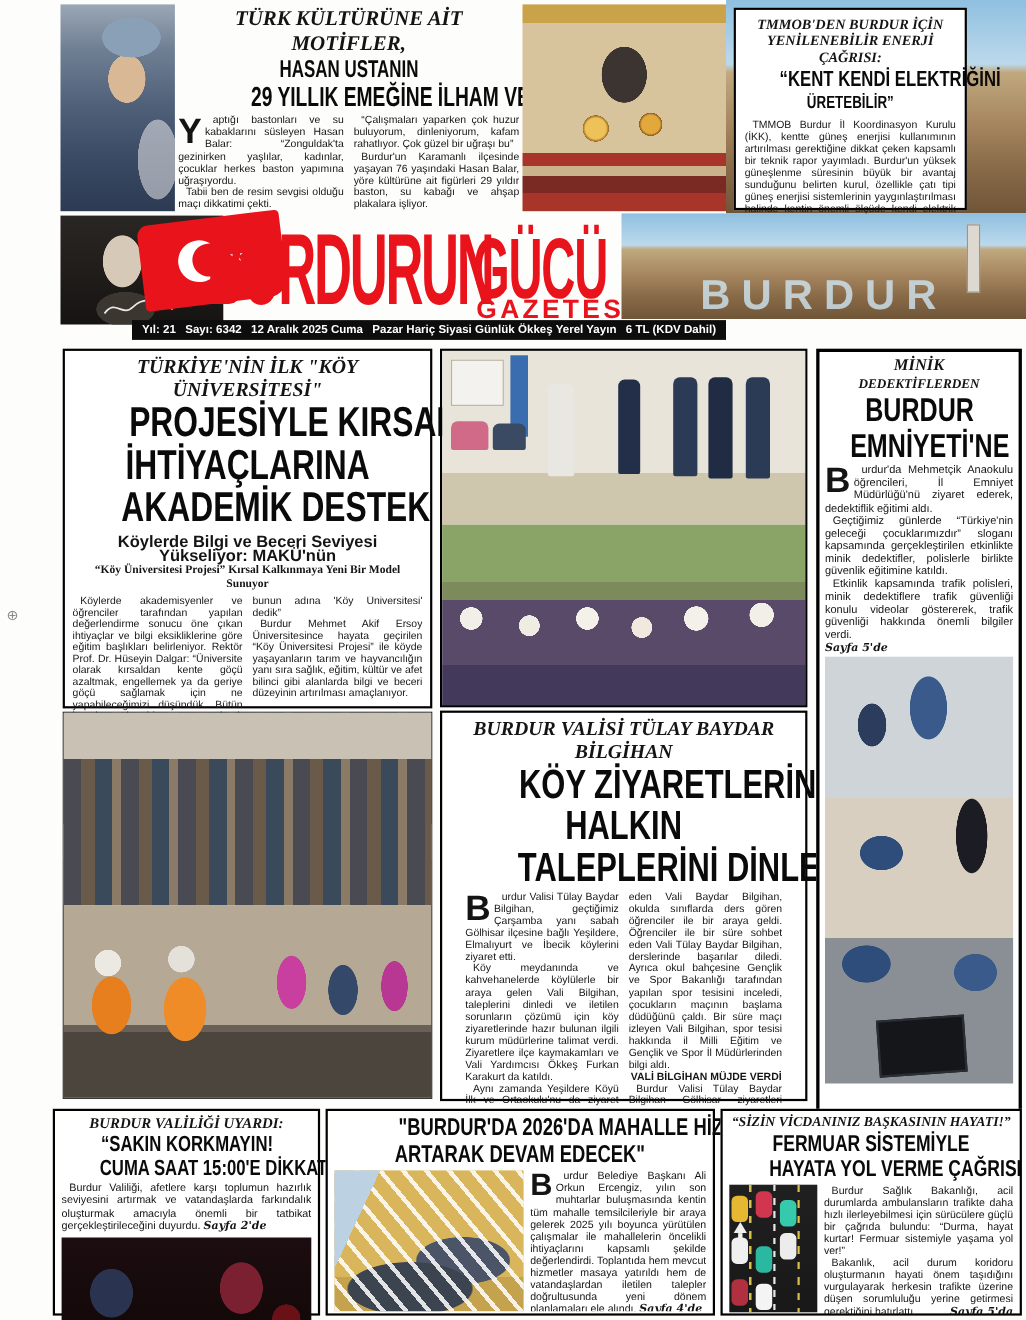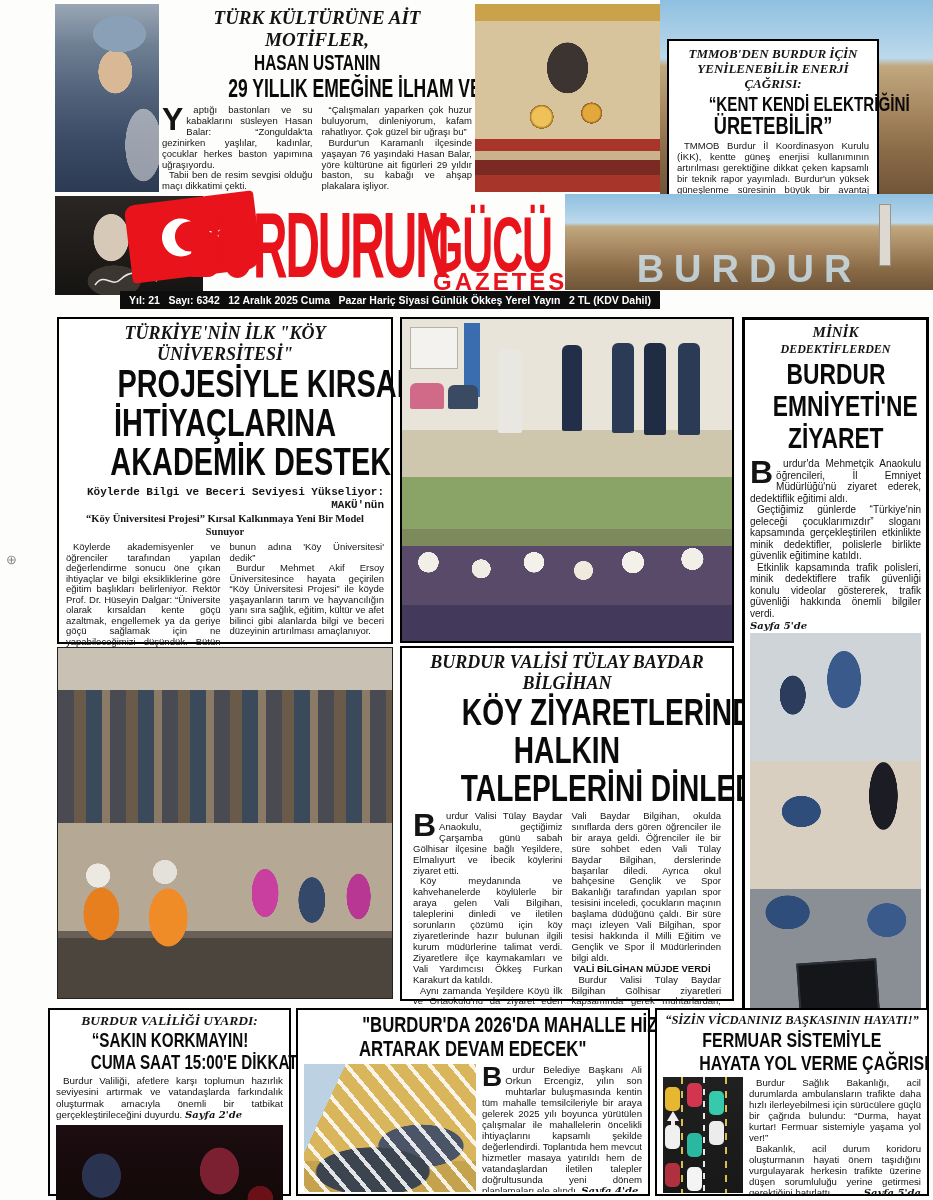--- a/index.html
+++ b/index.html
@@ -137,27 +137,27 @@
       <p><span>Burdur'un Karamanlı ilçesinde yaşayan 76 yaşındaki Hasan Balar, yöre kültürüne ait figürleri 29 yıldır baston, su kabağı ve ahşap plakalara işliyor.</span>
          </p>
     </div>
   </div>
 
   <div class="ph" id="ph-gourds" style="left:475px;top:4px;width:185px;height:188px;"></div>
 
   <div class="ph city" style="left:660px;top:0;width:273px;height:194px;">
     <div class="wm" style="font-size:30px;line-height:30px;letter-spacing:8px;">BURDUR</div>
   </div>
-  <div class="abs box" style="left:667px;top:7px;width:212px;height:184px;padding:5px 8px;margin-top:32px;">
+  <div class="abs box" style="left:667px;top:7px;width:212px;height:184px;padding:5px 8px;">
     <div class="kick" style="font-size:13px;line-height:15px;">TMMOB'DEN BURDUR İÇİN</div>
     <div class="kick" style="font-size:13px;line-height:15px;">YENİLENEBİLİR ENERJİ ÇAĞRISI:</div>
     <div class="hl" style="font-size:20px;line-height:22px;margin-top:2px;">
       <span class="sq">“KENT KENDİ ELEKTRİĞİNİ</span>
     </div>
-    <div class="hl" style="font-size:24px;line-height:22px;margin-bottom:3px;">
+    <div class="hl" style="font-size:16px;line-height:22px;margin-bottom:3px;">
       <span class="sq">ÜRETEBİLİR”</span>
     </div>
     <div class="bt" style="font-size:9.5px;line-height:11px;height:102px;">
       <p>TMMOB Burdur İl Koordinasyon Kurulu (İKK), kentte güneş enerjisi kullanımının artırılması gerektiğine dikkat çeken kapsamlı bir teknik rapor yayımladı. Burdur'un yüksek güneşlenme süresinin büyük bir avantaj sunduğunu belirten kurul, özellikle çatı tipi güneş enerjisi sistemlerinin yaygınlaştırılması halinde kentin önemli ölçüde kendi elektrik ihtiyacını karşılayabileceğini vurguladı.</p>
     </div>
     <span class="pn pn-r">Sayfa 4'de</span>
   </div>
 
   <div class="ph" id="ph-ataturk" style="left:55px;top:196px;width:148px;height:99px;">
     <svg width="70" height="26" style="position:absolute;left:36px;bottom:2px;">
@@ -174,35 +174,35 @@
   <div class="abs mast-red" id="t3" style="left:433px;top:268px;">GAZETESİ</div>
   <div class="ph city" style="left:565px;top:194px;width:368px;height:96px;">
     <div style="position:absolute;right:42px;top:10px;width:10px;height:60px;background:#ded9d0;border:1px solid #9a948a;"></div>
     <div class="wm">BURDUR</div>
   </div>
   <div class="abs" id="infobar" style="left:120px;top:291px;width:540px;height:18px;">
     <span>Yıl: 21</span>
     <span>Sayı: 6342</span>
     <span>12 Aralık  2025 Cuma</span>
     <span>Pazar Hariç Siyasi Günlük Ökkeş Yerel Yayın</span>
-    <span>2 TL (KDV Dahil)</span>
+    <span>6 TL (KDV Dahil)</span>
   </div>
 
   <div class="abs box" style="left:57px;top:317px;width:336px;height:327px;padding:4px 7px;">
     <div class="kick" style="font-size:18px;line-height:21px;">TÜRKİYE'NİN İLK "KÖY ÜNİVERSİTESİ"</div>
     <div class="hl" style="font-size:38px;line-height:39px;">
       <span class="sq">PROJESİYLE KIRSALIN</span>
     </div>
     <div class="hl" style="font-size:38px;line-height:39px;">
       <span class="sq">İHTİYAÇLARINA</span>
     </div>
     <div class="hl" style="font-size:38px;line-height:39px;margin-bottom:4px;">
       <span class="sq">AKADEMİK DESTEK</span>
     </div>
-    <div style="font-family:Liberation Mono, monospace;font-weight:bold;font-size:11px;line-height:13px;text-align:right;">Köylerde Bilgi ve Beceri Seviyesi Yükseliyor: MAKÜ'nün</div>
+    <div style="font-family:Liberation Sans, sans-serif;font-weight:bold;font-size:15px;line-height:13px;text-align:center;">Köylerde Bilgi ve Beceri Seviyesi Yükseliyor: MAKÜ'nün</div>
     <div style="font-family:'Liberation Serif',serif;font-weight:bold;font-size:10.5px;line-height:13px;text-align:center;margin-bottom:4px;">“Köy Üniversitesi Projesi” Kırsal Kalkınmaya Yeni Bir Model Sunuyor</div>
     <div class="bt cols2" style="font-size:9.5px;line-height:10.5px;height:138px;">
       <p>Köylerde akademisyenler ve öğrenciler tarafından yapılan değerlendirme sonucu öne çıkan ihtiyaçlar ve bilgi eksikliklerine göre eğitim başlıkları belirleniyor. Rektör Prof. Dr. Hüseyin Dalgar: “Üniversite olarak kırsaldan kente göçü azaltmak, engellemek ya da geriye göçü sağlamak için ne yapabileceğimizi düşündük. Bütün hocalarımızla bir araya gelerek kapsamlı bir proje hazırladık ve bunun adına 'Köy Üniversitesi' dedik”</p>
       <p><span>Burdur Mehmet Akif Ersoy Üniversitesince hayata geçirilen “Köy Üniversitesi Projesi” ile köyde yaşayanların tarım ve hayvancılığın yanı sıra sağlık, eğitim, kültür ve afet bilinci gibi alanlarda bilgi ve beceri düzeyinin artırılması amaçlanıyor.</span>
          </p>
     </div>
   </div>
 
   <div class="abs" style="left:57px;top:647px;width:336px;height:352px;border:1px solid #222;box-sizing:border-box;">
     <div class="ph" id="ph-krsl1" style="left:0;top:0;width:334px;height:175px;"></div>
@@ -217,52 +217,49 @@
       <div class="fig" style="left:160px;top:26px;width:20px;height:86px;background:#232f48;"></div>
       <div class="fig" style="left:210px;top:24px;width:22px;height:90px;background:#2b3a55;"></div>
       <div class="fig" style="left:242px;top:24px;width:22px;height:92px;background:#1f2c44;"></div>
       <div class="fig" style="left:276px;top:24px;width:22px;height:92px;background:#2b3a55;"></div>
       <div class="fig" style="left:8px;top:64px;width:34px;height:26px;background:#d06a88;"></div>
       <div class="fig" style="left:46px;top:66px;width:30px;height:24px;background:#3a4a62;"></div>
     </div>
     <div class="ph" id="ph-women" style="left:0;top:158px;width:330px;height:164px;"></div>
   </div>
 
-  <div class="abs box" style="left:400px;top:646px;width:334px;height:355px;padding:4px 11px;">
+  <div class="abs box" style="left:400px;top:646px;width:334px;height:355px;padding:4px 21px;">
     <div class="kick" style="font-size:18px;line-height:21px;">BURDUR VALİSİ TÜLAY BAYDAR BİLGİHAN</div>
     <div class="hl" style="font-size:37px;line-height:38px;">
       <span class="sq">KÖY ZİYARETLERİNDE</span>
     </div>
     <div class="hl" style="font-size:37px;line-height:38px;">
       <span class="sq">HALKIN</span>
     </div>
     <div class="hl" style="font-size:37px;line-height:38px;margin-bottom:3px;">
       <span class="sq">TALEPLERİNİ DİNLEDİ</span>
     </div>
     <div class="bt cols2" style="font-size:9.5px;line-height:10.9px;height:200px;">
-      <p><span class="dc">B</span><span>urdur Valisi Tülay Baydar Anaokulu, geçtiğimiz Çarşamba günü sabah Gölhisar ilçesine bağlı Yeşildere, Elmalıyurt ve İbecik köylerini ziyaret etti.</span></p>
+      <p><span class="dc">B</span><span>urdur Valisi Tülay Baydar Bilgihan, geçtiğimiz Çarşamba yanı sabah Gölhisar ilçesine bağlı Yeşildere, Elmalıyurt ve İbecik köylerini ziyaret etti.</span></p>
       <p>Köy meydanında ve kahvehanelerde köylülerle bir araya gelen Vali Bilgihan, taleplerini dinledi ve iletilen sorunların çözümü için köy ziyaretlerinde hazır bulunan ilgili kurum müdürlerine talimat verdi. Ziyaretlere ilçe kaymakamları ve Vali Yardımcısı Ökkeş Furkan Karakurt da katıldı.</p>
       <p>Aynı zamanda Yeşildere Köyü İlk ve Ortaokulu'nu da ziyaret eden Vali Baydar Bilgihan, okulda sınıflarda ders gören öğrenciler ile bir araya geldi. Öğrenciler ile bir süre sohbet eden Vali Tülay Baydar Bilgihan, derslerinde başarılar diledi. Ayrıca okul bahçesine Gençlik ve Spor Bakanlığı tarafından yapılan spor tesisini inceledi, çocukların maçının başlama düdüğünü çaldı. Bir süre maçı izleyen Vali Bilgihan, spor tesisi hakkında il Milli Eğitim ve Gençlik ve Spor İl Müdürlerinden bilgi aldı.</p>
       <p class="subh-inline">VALİ BİLGİHAN MÜJDE VERDİ</p>
       <p><span>Burdur Valisi Tülay Baydar Bilgihan Gölhisar ziyaretleri kapsamında gerek muhtarlardan, gerek belediye başkanlarından, gerekse köy halkından gelen talepleri üzerine müjdeli haberler verdi. Vali Köy ziyaretlerin kendilerine iletilen konular arasından yer alan Gölhisar ilçesine bağlı İbecik Boubon antik kentine ulaşımın iyileştirilmesi için ilgili kurum müdürlerine bir fizibilite çalışması yapmalarını istedi.</span>
          </p>
     </div>
   </div>
 
   <div class="abs box" style="left:742px;top:317px;width:187px;height:719px;border-width:3px;padding:4px 5px;">
     <div class="kick" style="font-size:15px;line-height:17px;">MİNİK</div>
     <div class="kick" style="font-size:12px;line-height:17px;">DEDEKTİFLERDEN</div>
     <div class="hl" style="font-size:30px;line-height:32px;">
       <span class="sq">BURDUR</span>
     </div>
     <div class="hl" style="font-size:30px;line-height:32px;">
       <span class="sq">EMNİYETİ'NE</span>
-    </div>
-    <div class="hl" style="font-size:30px;line-height:32px;margin-bottom:4px;">
-      <span class="sq">ZİYARET</span>
     </div>
     <div class="bt" style="font-size:10px;line-height:11.5px;height:160px;">
       <p><span class="dc">B</span><span>urdur'da Mehmetçik Anaokulu öğrencileri, İl Emniyet Müdürlüğü'nü ziyaret ederek, dedektiflik eğitimi aldı.</span></p>
       <p>Geçtiğimiz günlerde “Türkiye'nin geleceği çocuklarımızdır” sloganı kapsamında gerçekleştirilen etkinlikte minik dedektifler, polislerle birlikte güvenlik eğitimine katıldı.</p>
       <p>Etkinlik kapsamında trafik polisleri, minik dedektiflere trafik güvenliği konulu videolar göstererek, trafik güvenliği hakkında önemli bilgiler verdi.</p>
     </div>
     <span class="pn" style="display:block;text-align:left;margin:2px 0;">Sayfa 5'de</span>
     <div class="ph" id="ph-police" style="position:relative;left:0;top:0;width:100%;height:388px;">
       <div class="monitor"></div>
     </div>

